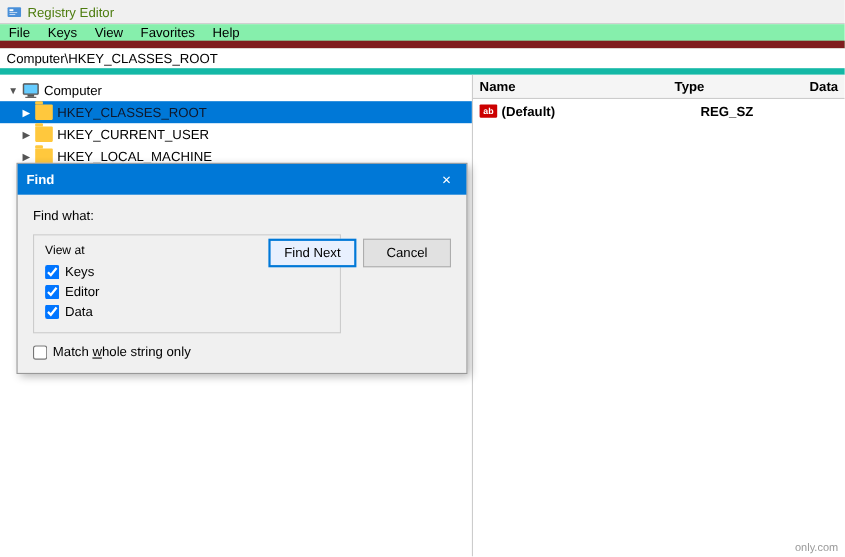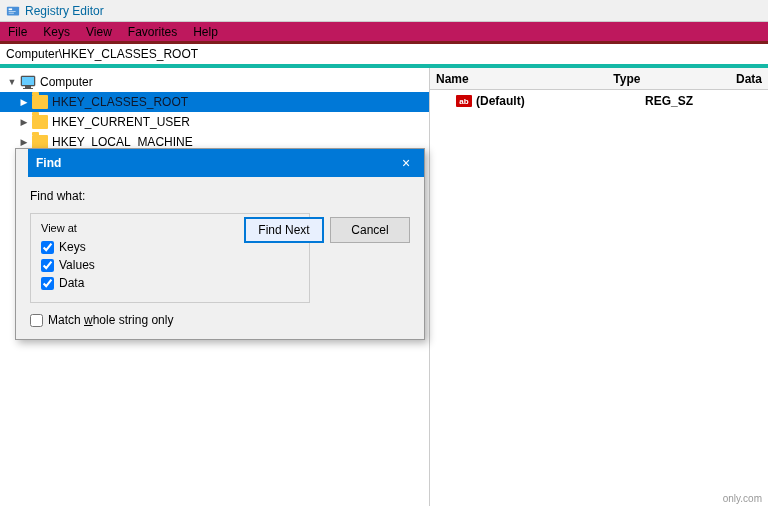--- a/index.html
+++ b/index.html
@@ -22,42 +22,42 @@
       border-bottom: 1px solid #ccc;
     }
     .title-bar-icon {
       width: 14px;
       height: 14px;
       margin-right: 5px;
     }
     .title-bar-text {
       font-size: 12px;
       font-weight: normal;
-      color: #0369a1;
+      color: #4d7c0f;
     }
 
     
     .menu-bar {
-      background: #be185d;
+      background: #86efac;
       display: flex;
       align-items: center;
       padding: 2px 0;
       height: 22px;
-      border-bottom: 3px solid #7f1d1d;
+      border-bottom: 7px solid #7f1d1d;
     }
     .menu-item {
       padding: 2px 8px;
       cursor: default;
       font-size: 12px;
     }
 
     
     .address-bar {
       background: #fff;
-      border-bottom: 4px solid #14b8a6;
+      border-bottom: 6px solid #14b8a6;
       padding: 3px 6px;
       font-size: 12px;
       height: 24px;
       display: flex;
       align-items: center;
     }
 
     
     .main-content {
       display: flex;
@@ -171,21 +171,20 @@
     }
     .col-name { width: 260px; font-size: 12px; font-weight: 600; }
     .col-type { width: 180px; font-size: 12px; font-weight: 600; }
     .col-data { font-size: 12px; font-weight: 600; }
 
     .right-panel-row {
       display: flex;
       padding: 3px 6px;
       align-items: center;
       height: 22px;
-      margin-left: 20px;
     }
 
     .reg-icon {
       width: 16px;
       height: 12px;
       background: #c00;
       border-radius: 1px;
       margin-right: 4px;
       font-size: 8px;
       color: #fff;
@@ -212,21 +211,20 @@
       box-shadow: 3px 3px 8px rgba(0,0,0,0.3);
     }
     .dialog-title-bar {
       background: #0078d7;
       color: #fff;
       padding: 5px 8px;
       display: flex;
       align-items: center;
       justify-content: space-between;
       height: 28px;
-      margin-left: 12px;
     }
     .dialog-title-text {
       font-size: 12px;
       font-weight: 600;
     }
     .dialog-close-btn {
       width: 20px;
       height: 20px;
       background: none;
       border: none;
@@ -442,21 +440,21 @@
         </div>
 
         <div class="look-at-section">
           <div class="look-at-legend">View at</div>
           <div class="checkbox-row">
             <input type="checkbox" id="cb-keys" checked="" style="">
             <label for="cb-keys">Keys</label>
           </div>
           <div class="checkbox-row">
             <input type="checkbox" id="cb-values" checked="" style="">
-            <label for="cb-values">Values</label>
+            <label for="cb-values">Editor</label>
           </div>
           <div class="checkbox-row">
             <input type="checkbox" id="cb-data" checked="" style="">
             <label for="cb-data">Data</label>
           </div>
         </div>
 
         <div class="match-row">
           <input type="checkbox" id="cb-match" style="">
           <label for="cb-match">

